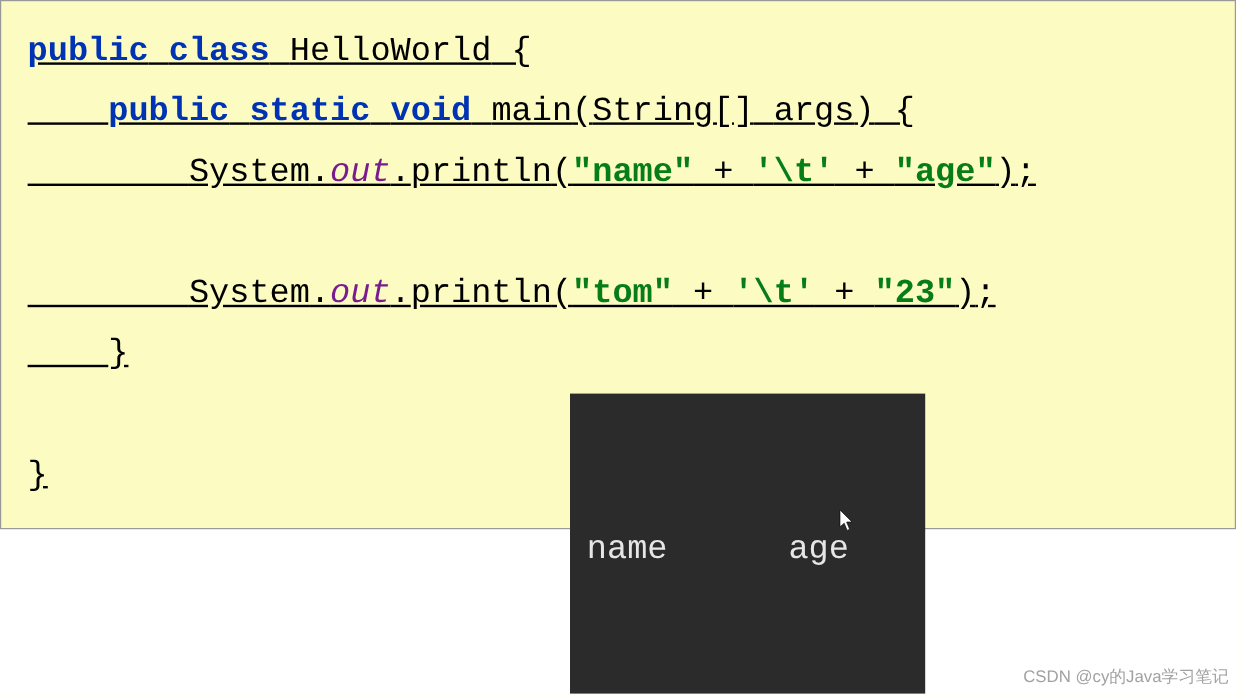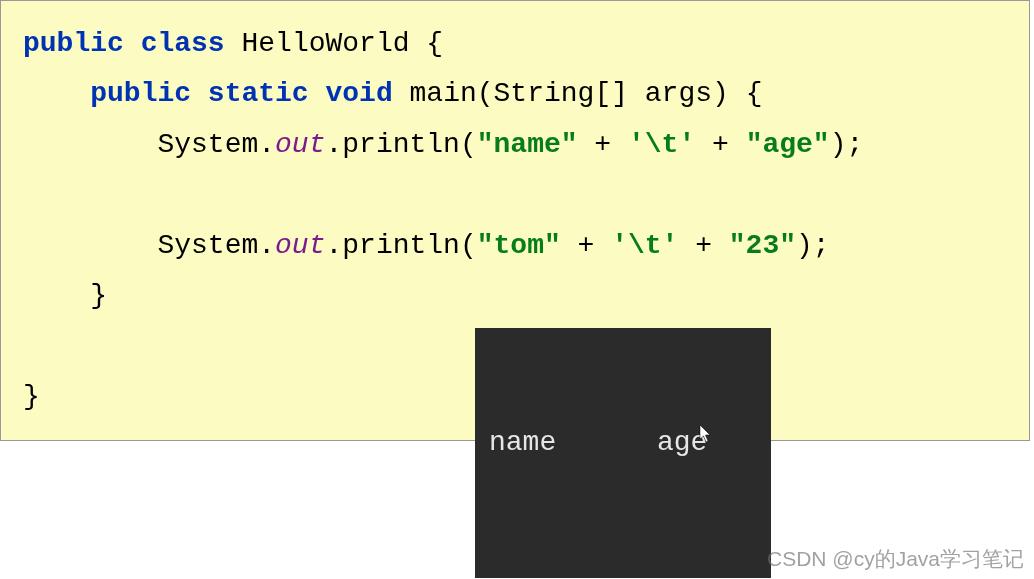--- a/index.html
+++ b/index.html
@@ -15,60 +15,61 @@
       width: 1030px;
       background: #fbfbc2;
       border: 1px solid #999;
       padding: 18px 0 18px 22px;
       font-size: 28px;
       line-height: 1.8;
     }
     .code-panel pre {
       font-family: Consolas, "Courier New", monospace;
       white-space: pre;
+      text-decoration: underline;
     }
     .kw { color: #0033b3; font-weight: bold; }
     .cls { color: #000; }
     .mth { color: #000; }
     .fld { color: #7a1c8e; font-style: italic; }
     .str { color: #067d17; font-weight: bold; }
     .chr { color: #067d17; font-weight: bold; }
     .op { color: #000; }
     .paren { color: #000; }
     .output-panel {
       position: absolute;
       left: 475px;
       top: 328px;
       width: 296px;
       height: 250px;
       background: #2b2b2b;
       color: #e6e6e6;
       font-family: Consolas, "Courier New", monospace;
       font-size: 28px;
       line-height: 1.45;
-      padding: 14px 14px;
+      padding: 30px 14px;
       white-space: pre;
     }
     .output-row { display: block; }
     .output-cell { display: inline-block; }
     .output-col1 { width: 168px; }
     .cursor-arrow {
       position: absolute;
       left: 699px;
       top: 424px;
       width: 14px;
       height: 20px;
       pointer-events: none;
     }
     .watermark {
       position: absolute;
       right: 10px;
       bottom: 6px;
       font-family: "Microsoft YaHei", Arial, sans-serif;
-      font-size: 21px;
+      font-size: 14px;
       color: rgba(110,110,110,0.65);
     }
   </style>
 </head>
 <body>
 
 <div class="code-panel">
 <pre><span class="kw">public</span> <span class="kw">class</span> <span class="cls">HelloWorld</span><span class="paren"> {</span>
     <span class="kw">public</span> <span class="kw">static</span> <span class="kw">void</span> <span class="mth">main</span><span class="paren">(</span><span class="cls">String[]</span> <span class="cls">args</span><span class="paren">)</span><span class="paren"> {</span>
         <span class="cls">System</span><span class="op">.</span><span class="fld">out</span><span class="op">.</span><span class="mth">println</span><span class="paren">(</span><span class="str">"name"</span><span class="op"> + </span><span class="chr">'\t'</span><span class="op"> + </span><span class="str">"age"</span><span class="paren">)</span><span class="op">;</span>

